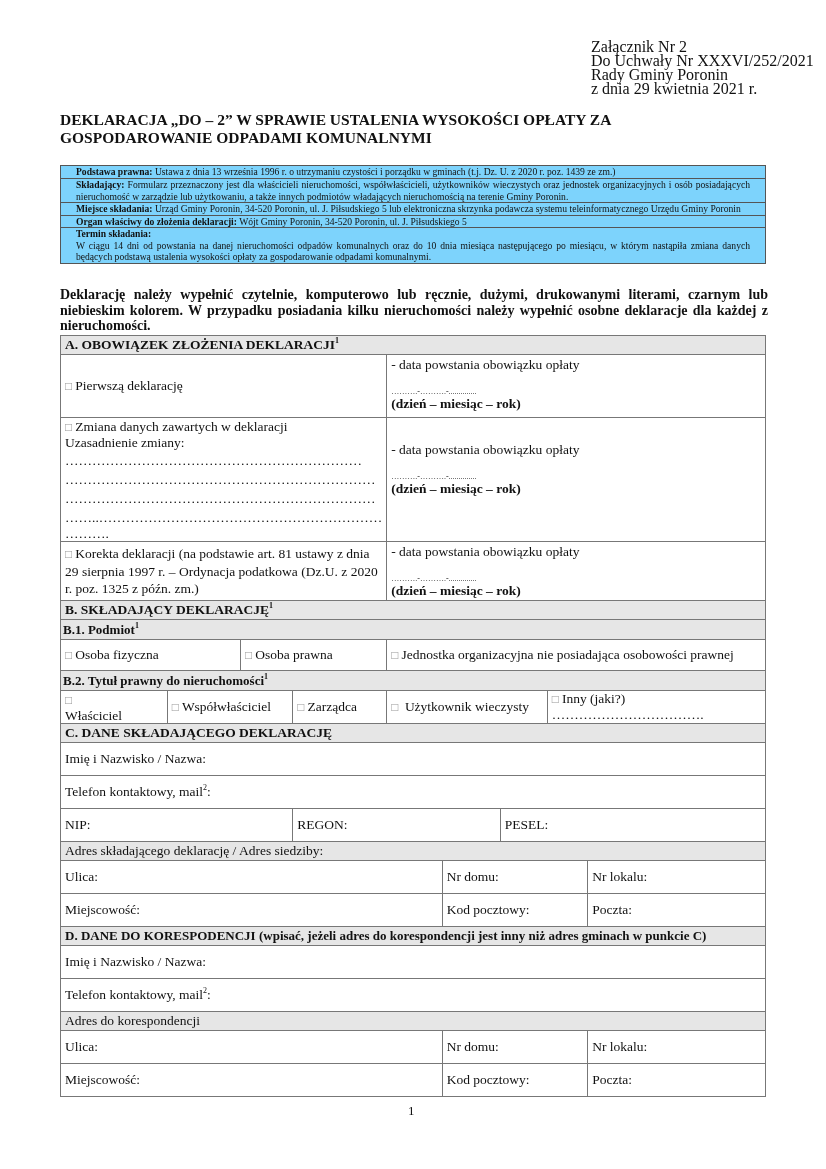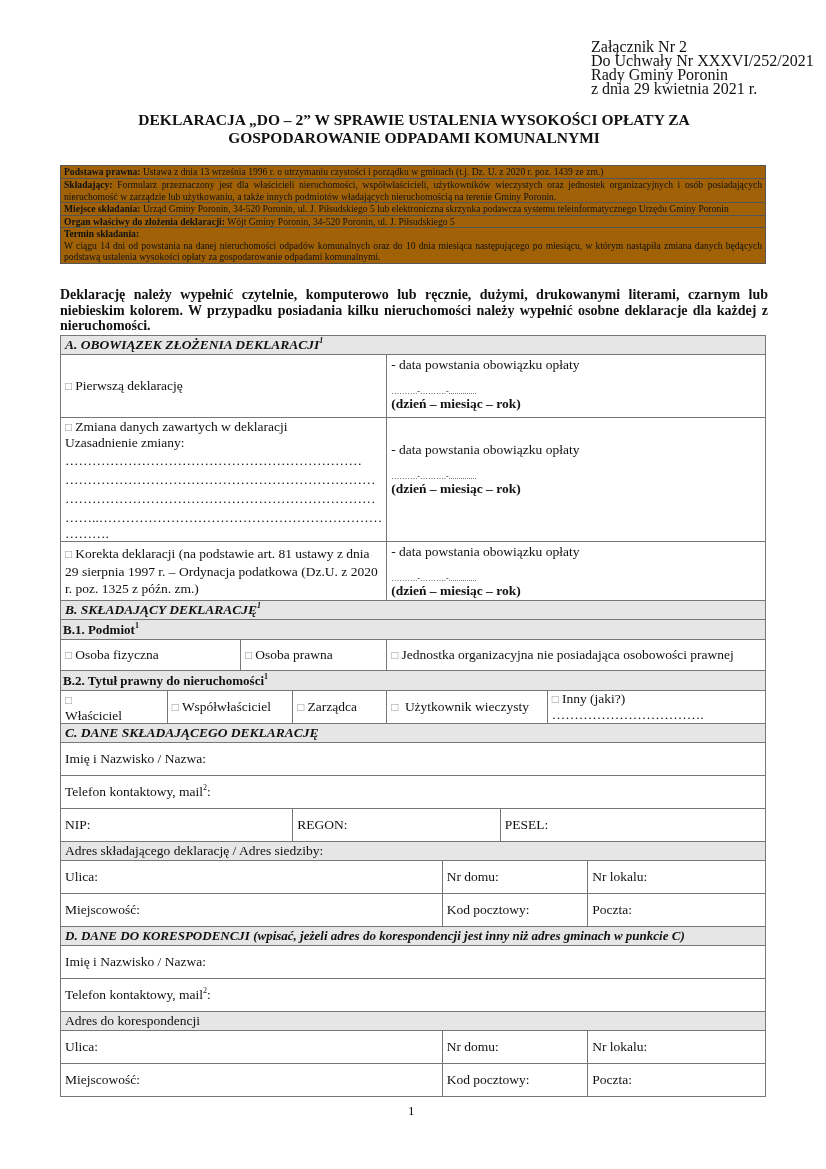--- a/index.html
+++ b/index.html
@@ -1,25 +1,25 @@
 <!DOCTYPE html>
 <html><head>
 <meta charset="utf-8">
 <style>
   html, body { margin: 0; padding: 0; background: #ffffff; }
   body { width: 826px; height: 1169px; position: relative; font-family: "Liberation Serif", serif; color: #111; overflow: hidden; }
   .attachment { position: absolute; left: 591px; top: 40px; font-size: 16px; line-height: 14px; }
-  .title { position: absolute; left: 60px; width: 708px; top: 111px; text-align: center; font-weight: bold; font-size: 15.5px; line-height: 18px; }
+  .title { position: absolute; left: 60px; width: 708px; top: 111px; font-weight: bold; font-size: 15.5px; line-height: 18px; }
   .info-table { position: absolute; left: 60px; top: 165px; width: 706px; border-collapse: collapse; font-size: 9.6px; line-height: 11.5px; }
-  .info-table td { border: 1px solid #555; background: #a16207; padding: 0 3px; text-align: justify; vertical-align: top; }
+  .info-table td { border: 1px solid #555; background: #7dd3fc; padding: 0 15px; text-align: justify; vertical-align: top; }
   .info-table b { font-weight: bold; }
   .intro { position: absolute; left: 60px; top: 287px; width: 708px; font-weight: bold; font-size: 14px; line-height: 15.5px; text-align: justify; }
   .form { position: absolute; left: 60px; top: 335px; width: 706px; border-collapse: collapse; font-size: 13.5px; }
   .form td { border: 1px solid #777; padding: 0 4px; vertical-align: middle; }
-  .form .sec { background: #e6e6e6; font-weight: bold; font-size: 13.5px; height: 18px; font-style: italic; }
+  .form .sec { background: #e6e6e6; font-weight: bold; font-size: 13.5px; height: 18px; }
   .form .sub { background: #e6e6e6; height: 18px; }
   .form .subsec { background: #e6e6e6; font-weight: bold; font-size: 13px; height: 19px; padding-left: 2px; }
   sup { font-size: 8px; vertical-align: top; line-height: 8px; }
   .cb { color: #999; font-size: 12px; margin-right: 3px; }
   .datecell { vertical-align: top !important; }
   .datecell .lbl { display: block; margin-top: 2px; }
   .datecell .dots { display: block; font-size: 8px; margin-top: 14px; letter-spacing: 0; }
   .datecell .fmt { display: block; line-height: 15px; font-weight: bold; }
   .dotline { display: block; line-height: 19px; white-space: nowrap; overflow: hidden; }
   .row-std td { height: 32px; }

